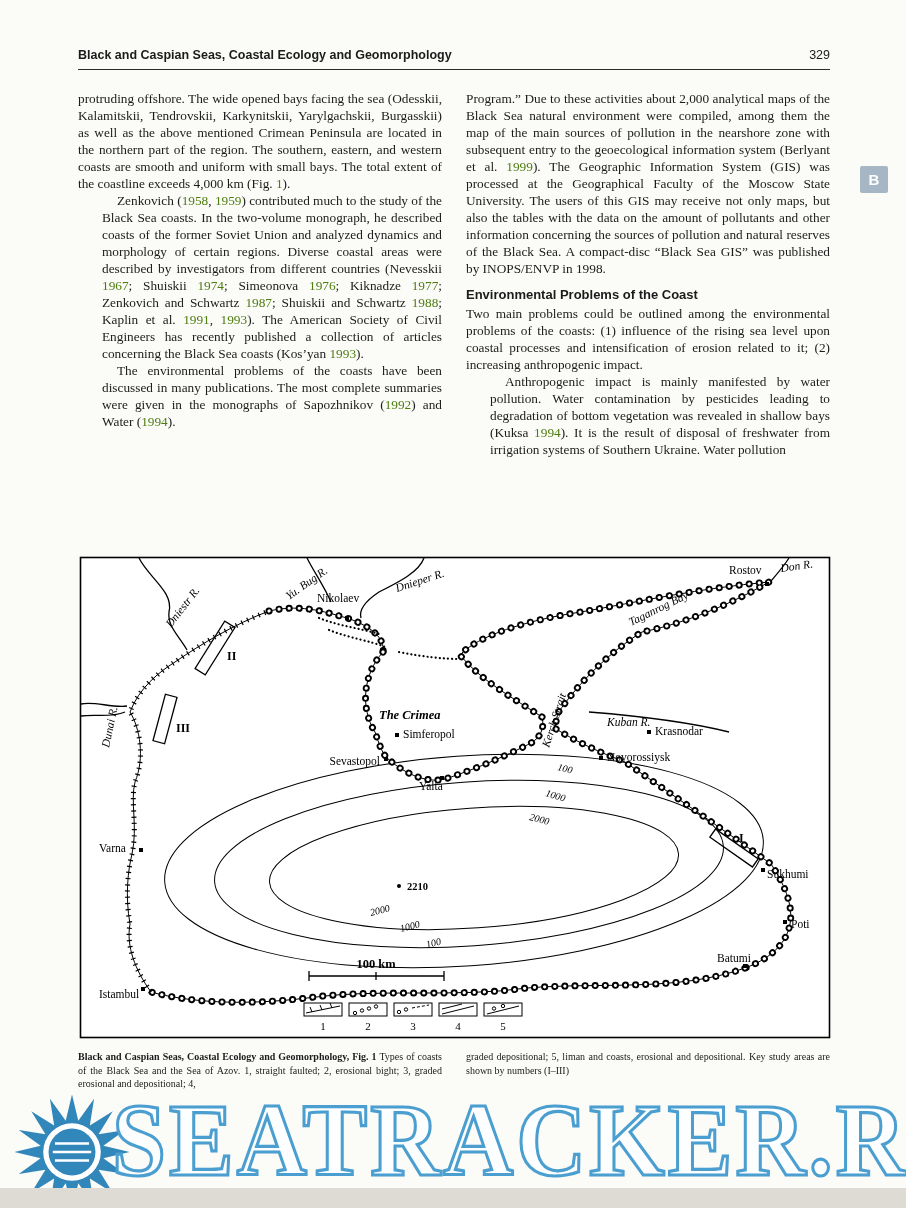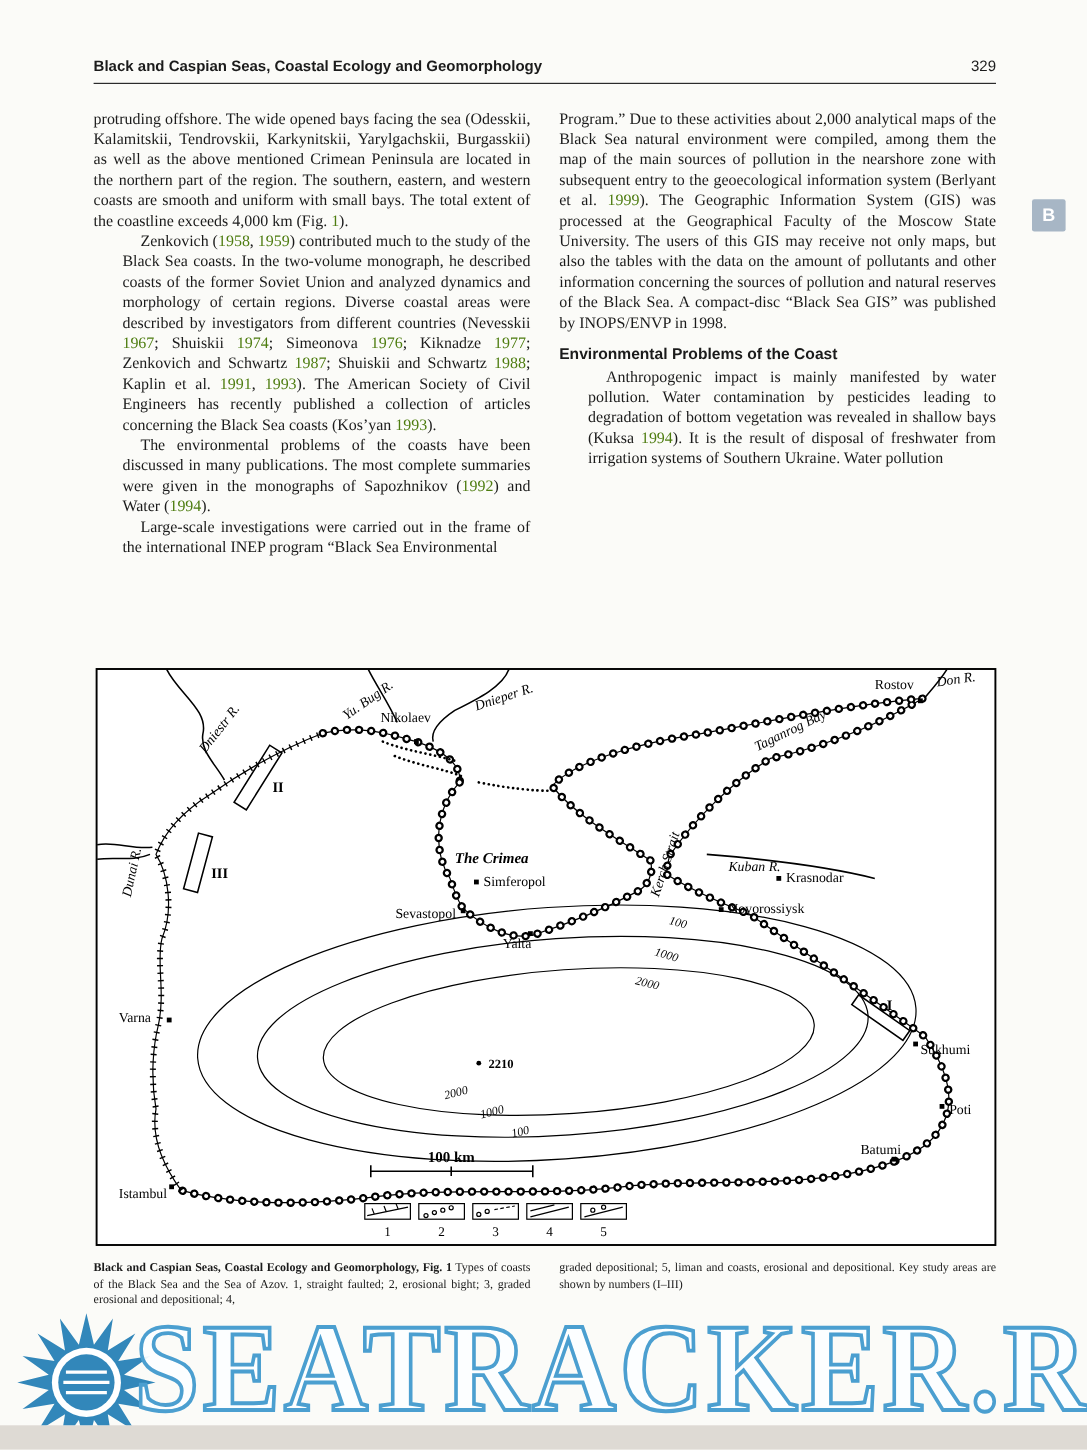--- a/index.html
+++ b/index.html
@@ -62,25 +62,25 @@
     <span class="pg">329</span>
   </div>
 
   <div class="side-tab">B</div>
 
   <div class="cols">
     <div class="col">
         <p><span>protruding offshore. The wide opened bays facing the sea (Odesskii, Kalamitskii, Tendrovskii, Karkynitskii, Yarylgachskii, Burgasskii) as well as the above mentioned Crimean Peninsula are located in the northern part of the region. The southern, eastern, and western coasts are smooth and uniform with small bays. The total extent of the coastline exceeds 4,000 km (Fig. </span><span class="cite">1</span><span>).</span></p>
         <p class="ind"><span>Zenkovich (</span><span class="cite">1958</span><span>, </span><span class="cite">1959</span><span>) contributed much to the study of the Black Sea coasts. In the two-volume monograph, he described coasts of the former Soviet Union and analyzed dynamics and morphology of certain regions. Diverse coastal areas were described by investigators from different countries (Nevesskii </span><span class="cite">1967</span><span>; Shuiskii </span><span class="cite">1974</span><span>; Simeonova </span><span class="cite">1976</span><span>; Kiknadze </span><span class="cite">1977</span><span>; Zenkovich and Schwartz </span><span class="cite">1987</span><span>; Shuiskii and Schwartz </span><span class="cite">1988</span><span>; Kaplin et al. </span><span class="cite">1991</span><span>, </span><span class="cite">1993</span><span>). The American Society of Civil Engineers has recently published a collection of articles concerning the Black Sea coasts (Kos’yan </span><span class="cite">1993</span><span>).</span></p>
         <p class="ind"><span>The environmental problems of the coasts have been discussed in many publications. The most complete summaries were given in the monographs of Sapozhnikov (</span><span class="cite">1992</span><span>) and Water (</span><span class="cite">1994</span><span>).</span></p>
-        <p class="ind"><span>Large-scale investigations were carried out in the frame of the international INEP program “Black Sea Environmental</span></p>
       </div>
     <div class="col">
         <p><span>Program.” Due to these activities about 2,000 analytical maps of the Black Sea natural environment were compiled, among them the map of the main sources of pollution in the nearshore zone with subsequent entry to the geoecological information system (Berlyant et al. </span><span class="cite">1999</span><span>). The Geographic Information System (GIS) was processed at the Geographical Faculty of the Moscow State University. The users of this GIS may receive not only maps, but also the tables with the data on the amount of pollutants and other information concerning the sources of pollution and natural reserves of the Black Sea. A compact-disc “Black Sea GIS” was published by INOPS/ENVP in 1998.</span></p>
         <h3>Environmental Problems of the Coast</h3>
+        <p><span>Two main problems could be outlined among the environmental problems of the coasts: (1) influence of the rising sea level upon coastal processes and intensification of erosion related to it; (2) increasing anthropogenic impact.</span></p>
         <p class="ind"><span>Anthropogenic impact is mainly manifested by water pollution. Water contamination by pesticides leading to degradation of bottom vegetation was revealed in shallow bays (Kuksa </span><span class="cite">1994</span><span>). It is the result of disposal of freshwater from irrigation systems of Southern Ukraine. Water pollution</span></p>
       </div>
   </div>
 
   <div class="figure">
     <svg width="752" height="483" viewBox="0 0 752 483">
 
       <rect x="1.5" y="1.5" width="749" height="480" fill="#ffffff" stroke="#000" stroke-width="1.6"></rect>
 
       <g>

